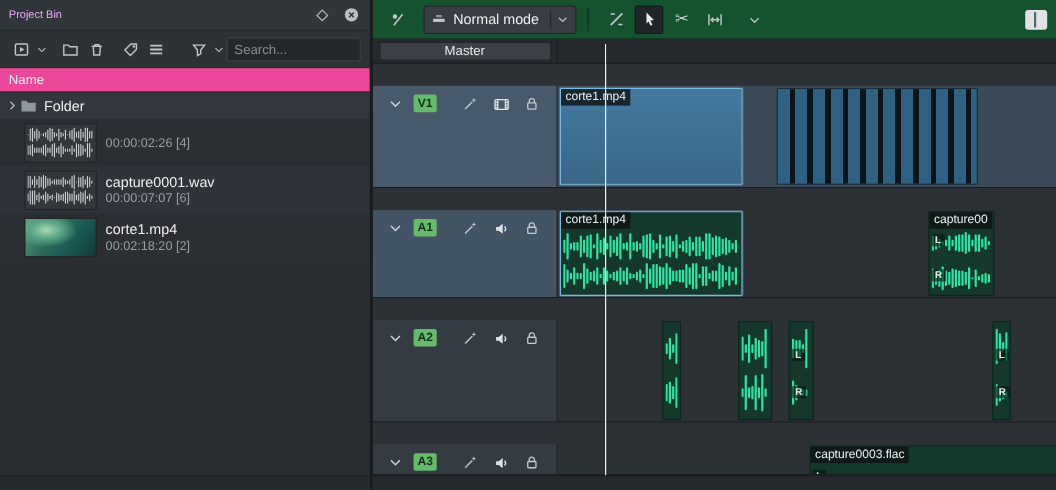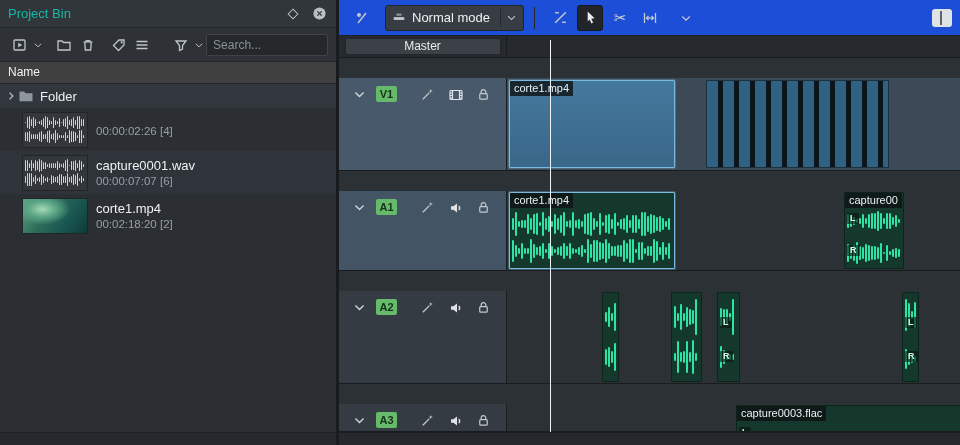--- a/index.html
+++ b/index.html
@@ -8,35 +8,35 @@
     font-family: "Liberation Sans", sans-serif;
     background:#26292d; color:#eff0f1; font-size:13px;
   }
   .app { display:flex; width:960px; height:445px; }
 
   
   .bin { width:339px; flex:0 0 339px; background:#2a2e32; border-right:3px solid #191c1f;
          display:flex; flex-direction:column; }
   .bin-titlebar { height:28px; background:#31363b; display:flex; align-items:center;
                   padding:0 8px; border-bottom:1px solid #24282c; }
-  .bin-title { font-size:13px; color:#14b8a6; }
+  .bin-title { font-size:10px; color:#f0abfc; }
   .titlebar-spacer { flex:1; }
   .tb-icon { width:18px; height:18px; display:grid; place-items:center; margin-left:8px; cursor:default; }
 
   .bin-toolbar { height:34px; display:flex; align-items:center; padding:0 8px; background:#2e3236;
                  border-bottom:1px solid #24282c; }
   .icon-btn { width:24px; height:24px; display:grid; place-items:center; border-radius:2px; }
   .icon-btn.small { width:14px; }
   .bin-toolbar .gap { width:8px; }
   .search-input { margin-left:auto; width:122px; height:22px; background:#24282b;
                   border:1px solid #3e4348; border-radius:2px; color:#cfd4d8;
                   font-family:"Liberation Sans",sans-serif; font-size:12px; padding:0 6px; outline:none; }
   .search-input::placeholder { color:#8a9096; }
 
-  .bin-colheader { height:22px; line-height:21px; background:#404040; padding-left:8px;
+  .bin-colheader { height:22px; line-height:21px; background:#ec4899; padding-left:8px;
                    font-size:12px; border-bottom:1px solid #222528; }
 
   .bin-tree { flex:1; background:#2a2e32; overflow:hidden; }
   .tree-folder-row { height:24px; display:flex; align-items:center; padding-left:4px; background:#31373d; }
   .tree-folder-row .label { margin-left:6px; font-size:13px; }
   .bin-row { height:43px; display:flex; align-items:center; }
   .bin-row.odd { background:#2b2f34; }
   .bin-row.even { background:#2f343a; }
   .thumb { width:66px; height:36px; margin-left:22px; flex:0 0 66px; position:relative;
            background:#33373c; overflow:hidden; border:1px solid #212428; }
@@ -45,21 +45,21 @@
       radial-gradient(ellipse 40px 22px at 30% 30%, #a6d8b4 0%, #5ba586 35%, transparent 70%),
       linear-gradient(125deg, #58a37f 0%, #2e6b5a 40%, #1b5a54 65%, #0e3a38 100%); }
   .bin-row .meta-col { margin-left:8px; min-width:0; }
   .bin-row .clip-name { font-size:13px; color:#eff0f1; white-space:nowrap; }
   .bin-row .clip-meta { font-size:11.5px; color:#989fa6; margin-top:2px; }
   .bin-bottom { height:13px; background:#26292d; border-top:1px solid #1f2225; }
 
   
   .timeline { flex:1; display:flex; flex-direction:column; position:relative; background:#2c3136; min-width:0; }
 
-  .tl-toolbar { height:36px; flex:0 0 36px; background:#1d4ed8; border-bottom:1px solid #1d2024;
+  .tl-toolbar { height:36px; flex:0 0 36px; background:#14532d; border-bottom:1px solid #1d2024;
                 display:flex; align-items:center; padding:0 8px; }
   .mode-dropdown { height:26px; display:flex; align-items:center; background:#383d43;
                    border:1px solid #202428; border-radius:3px; padding:0 6px; margin-left:8px; }
   .mode-dropdown .label { margin:0 10px 0 6px; font-size:13px; }
   .mode-dropdown .dd-sep { width:1px; height:18px; background:#24282c; margin-right:5px; }
   .tb-divider { width:1px; height:22px; background:#22262a; margin:0 10px; }
   .tool-btn { width:26px; height:26px; display:grid; place-items:center; border-radius:3px; margin:0 2px; }
   .tool-btn.pressed { background:#212529; border:1px solid #16181b; }
   .razor-glyph { font-size:15px; color:#ccd1d5; line-height:1; }
   .timecode { margin-left:16px; font-family:"DejaVu Sans Mono", monospace; font-size:15px;

